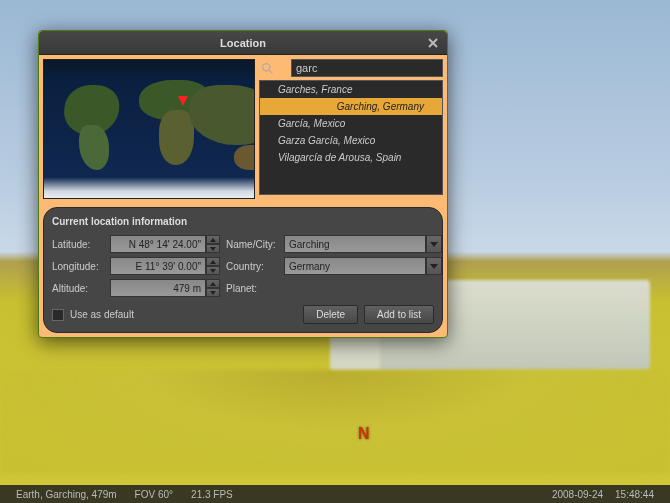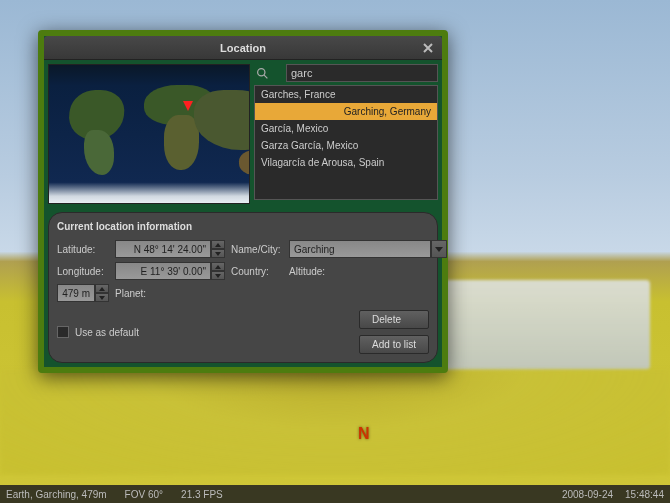--- a/index.html
+++ b/index.html
@@ -40,22 +40,22 @@
   left: 358px; top: 425px;
   color: #cc3300;
   font-weight: bold;
   font-size: 16px;
   text-shadow: 0 0 3px rgba(0,0,0,0.5);
 }
 .dialog {
   position: absolute;
   left: 38px; top: 30px;
   width: 410px;
-  background: #14532d;
-  border: 6px solid #4d7c0f;
+  background: #fdba74;
+  border: 1px solid #4d7c0f;
   border-radius: 4px;
   box-shadow: 0 4px 20px rgba(0,0,0,0.6);
   color: #ccc;
 }
 .dialog-header {
   height: 24px;
   background: linear-gradient(to bottom, #484848, #383838);
   border-bottom: 1px solid #222;
   display: flex;
   align-items: center;
@@ -135,24 +135,25 @@
   color: #ccc;
   padding: 0 4px;
   font-size: 11px;
 }
 .results {
   border: 1px solid #555;
   background: #2a2a2a;
   height: 115px;
 }
 .result-item {
-  padding: 3px 6px;
+  padding: 3px 18px;
   font-size: 10px;
   color: #ccc;
   cursor: pointer;
+  font-style: italic;
 }
 .result-item.selected {
   background: #e8a838;
   color: #222;
   text-align: right;
 }
 .info-panel {
   margin: 4px;
   padding: 8px;
   background: #464646;
@@ -240,41 +241,40 @@
   gap: 6px;
 }
 .checkbox {
   width: 12px; height: 12px;
   background: #2a2a2a;
   border: 1px solid #666;
 }
 .btn-row {
   display: flex;
   gap: 6px;
-  flex-direction: column;
 }
 .btn {
   padding: 3px 12px;
   background: linear-gradient(to bottom, #606060, #484848);
   border: 1px solid #2a2a2a;
   border-radius: 2px;
   color: #ddd;
   font-size: 10px;
   cursor: pointer;
 }
 .statusbar {
   position: absolute;
   left: 0; bottom: 0;
   width: 670px; height: 18px;
   background: rgba(30,30,30,0.85);
   display: flex;
   align-items: center;
   color: #bbb;
   font-size: 10px;
-  padding: 0 6px;
+  padding: 0 16px;
 }
 .status-seg { margin-right: 18px; }
 .status-right { margin-left: auto; display: flex; gap: 12px; }
 </style>
 </head>
 <body>
 
 <div class="bg-building"></div>
 <div class="bg-field"></div>
 <div class="compass-n">N</div>
@@ -361,20 +361,28 @@
             </div>
           <div class="spinner-btn">
               <svg viewBox="0 0 6 4">
                 <path d="M0 0 L3 4 L6 0 Z"></path>
               </svg>
             </div>
         </div>
       </div>
 
       <div class="info-label">Country:</div>
+      <div class="select-wrap">
+        <input value="Germany" style="">
+        <div class="select-arrow">
+            <svg viewBox="0 0 8 5">
+              <path d="M0 0 L4 5 L8 0 Z"></path>
+            </svg>
+          </div>
+      </div>
 
       <div class="info-label">Altitude:</div>
       <div class="spinner">
         <input value="479 m" style="">
         <div class="spinner-btns">
           <div class="spinner-btn">
               <svg viewBox="0 0 6 4">
                 <path d="M0 4 L3 0 L6 4 Z"></path>
               </svg>
             </div>

